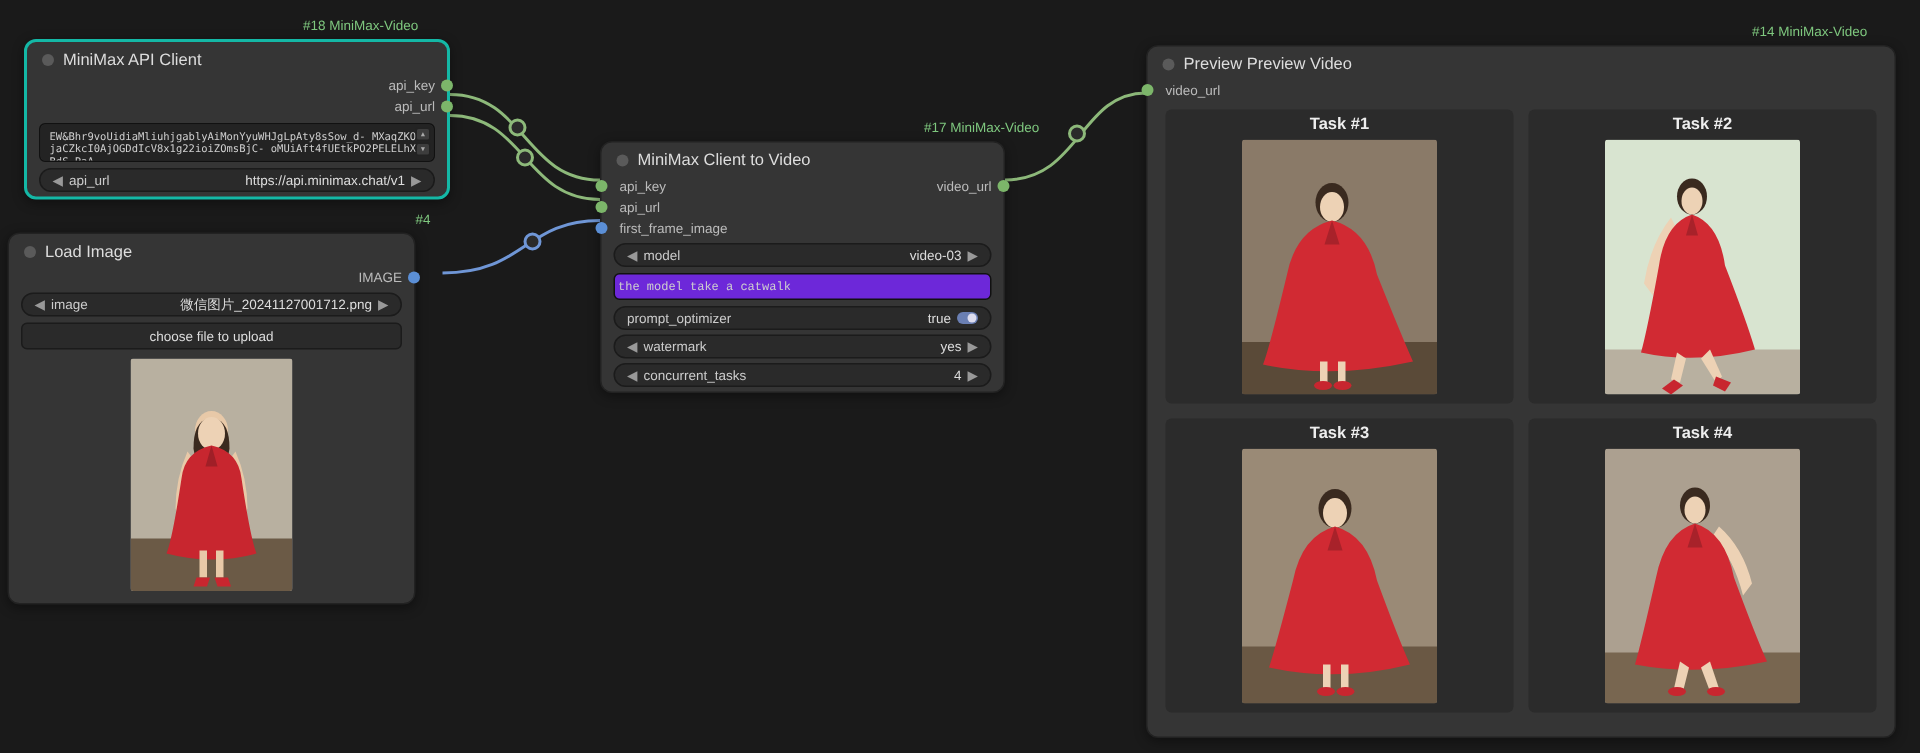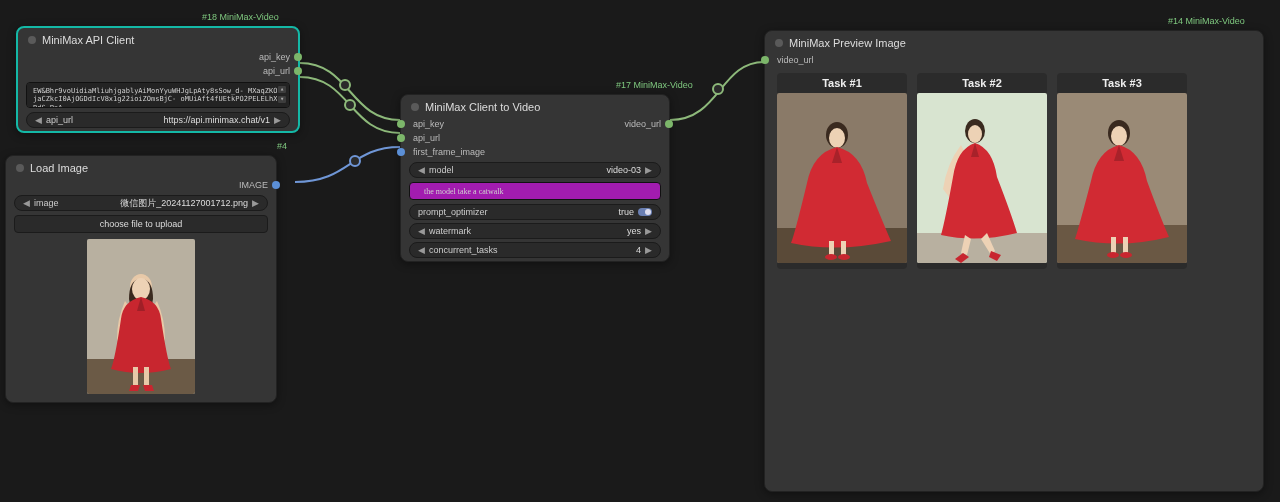--- a/index.html
+++ b/index.html
@@ -121,21 +121,21 @@
   .toggle {
     width: 14px; height: 8px; border-radius: 4px; background: #6a7fb3;
     position: relative; display: inline-block; margin-left: 4px;
   }
   .toggle::after {
     content:""; position:absolute; right:1px; top:1px; width:6px; height:6px;
     border-radius:50%; background:#dde;
   }
   .preview-grid {
     display: grid;
-    grid-template-columns: 1fr 1fr 1fr 1fr;
+    grid-template-columns: 1fr 1fr;
     gap: 10px;
     padding: 6px 12px 12px 12px;
   }
   .task {
     background: #2b2b2b;
     border-radius: 4px;
     text-align: center;
     padding-top: 4px;
   }
   .task-title {
@@ -144,23 +144,23 @@
     color: #eee;
     margin-bottom: 4px;
   }
   .task-img {
     width: 130px; height: 170px;
     margin: 0 auto 6px auto;
     border-radius: 2px;
     overflow: hidden;
   }
   .prompt-area {
-    background: #a21caf; border:1px solid #111; border-radius:4px;
-    margin:4px 8px; padding:4px 14px;
-    font-family: Liberation Serif, serif;
+    background: #6d28d9; border:1px solid #111; border-radius:4px;
+    margin:4px 8px; padding:4px 2px;
+    font-family: Liberation Mono, monospace;
     font-size:8px; color:#cfcfcf; height:18px;
   }
 </style>
 </head>
 <body>
 
 <div class="canvas">
 
   <svg class="wires">
     <path d="M300 63 C 350 63, 350 120, 400 120" stroke="#8db97a" stroke-width="2" fill="none"></path>
@@ -295,21 +295,21 @@
       <span class="value">4</span>
       <span class="tri-r">▶</span>
     </div>
   </div>
 
   <div class="badge" style="top:16px; left:1168px;">#14 MiniMax-Video</div>
 
   <div class="node" style="top:30px; left:764px; width:500px; height:462px;">
     <div class="node-header">
       <span class="node-dot"></span>
-      <span>MiniMax Preview Image</span>
+      <span>Preview Preview Video</span>
     </div>
     <div class="port-row">
       <span class="port in green"></span>
       <span style="margin-left:4px;">video_url</span>
     </div>
     <div class="preview-grid">
       <div class="task">
         <div class="task-title">Task #1</div>
         <div class="task-img">
           <svg viewBox="0 0 130 170" width="130" height="170">
@@ -354,16 +354,34 @@
               <ellipse cx="62" cy="43" rx="8" ry="10" fill="#edd2b5"></ellipse>
               <path d="M62 52 Q40 58 34 88 Q22 134 18 146 Q64 156 112 144 Q104 126 90 88 Q84 58 62 52 Z" fill="#d12a33"></path>
               <path d="M62 52 L57 68 L67 68 Z" fill="#a8222a"></path>
               <rect x="54" y="144" width="5" height="16" fill="#edd2b5"></rect>
               <rect x="66" y="144" width="5" height="16" fill="#edd2b5"></rect>
               <ellipse cx="56" cy="162" rx="6" ry="3" fill="#c8262f"></ellipse>
               <ellipse cx="69" cy="162" rx="6" ry="3" fill="#c8262f"></ellipse>
             </svg>
         </div>
       </div>
+      <div class="task">
+        <div class="task-title">Task #4</div>
+        <div class="task-img">
+          <svg viewBox="0 0 130 170" width="130" height="170">
+              <rect width="130" height="170" fill="#aca090"></rect>
+              <rect y="136" width="130" height="34" fill="#786650"></rect>
+              <ellipse cx="60" cy="38" rx="10" ry="12" fill="#3a2a1f"></ellipse>
+              <ellipse cx="60" cy="41" rx="7" ry="9" fill="#edd2b5"></ellipse>
+              <path d="M76 52 Q92 66 98 90 L92 98 Q86 74 72 58 Z" fill="#edd2b5"></path>
+              <path d="M60 50 Q40 56 34 86 Q24 130 20 144 Q62 152 108 142 Q100 124 86 86 Q80 56 60 50 Z" fill="#d12a33"></path>
+              <path d="M60 50 L55 66 L65 66 Z" fill="#a8222a"></path>
+              <path d="M50 142 L46 160 L52 162 L56 146 Z" fill="#edd2b5"></path>
+              <path d="M70 142 L76 160 L70 162 L64 146 Z" fill="#edd2b5"></path>
+              <ellipse cx="48" cy="162" rx="6" ry="3" fill="#c8262f"></ellipse>
+              <ellipse cx="74" cy="162" rx="6" ry="3" fill="#c8262f"></ellipse>
+            </svg>
+        </div>
+      </div>
     </div>
   </div>
 
 </div>
 
 </body></html>

